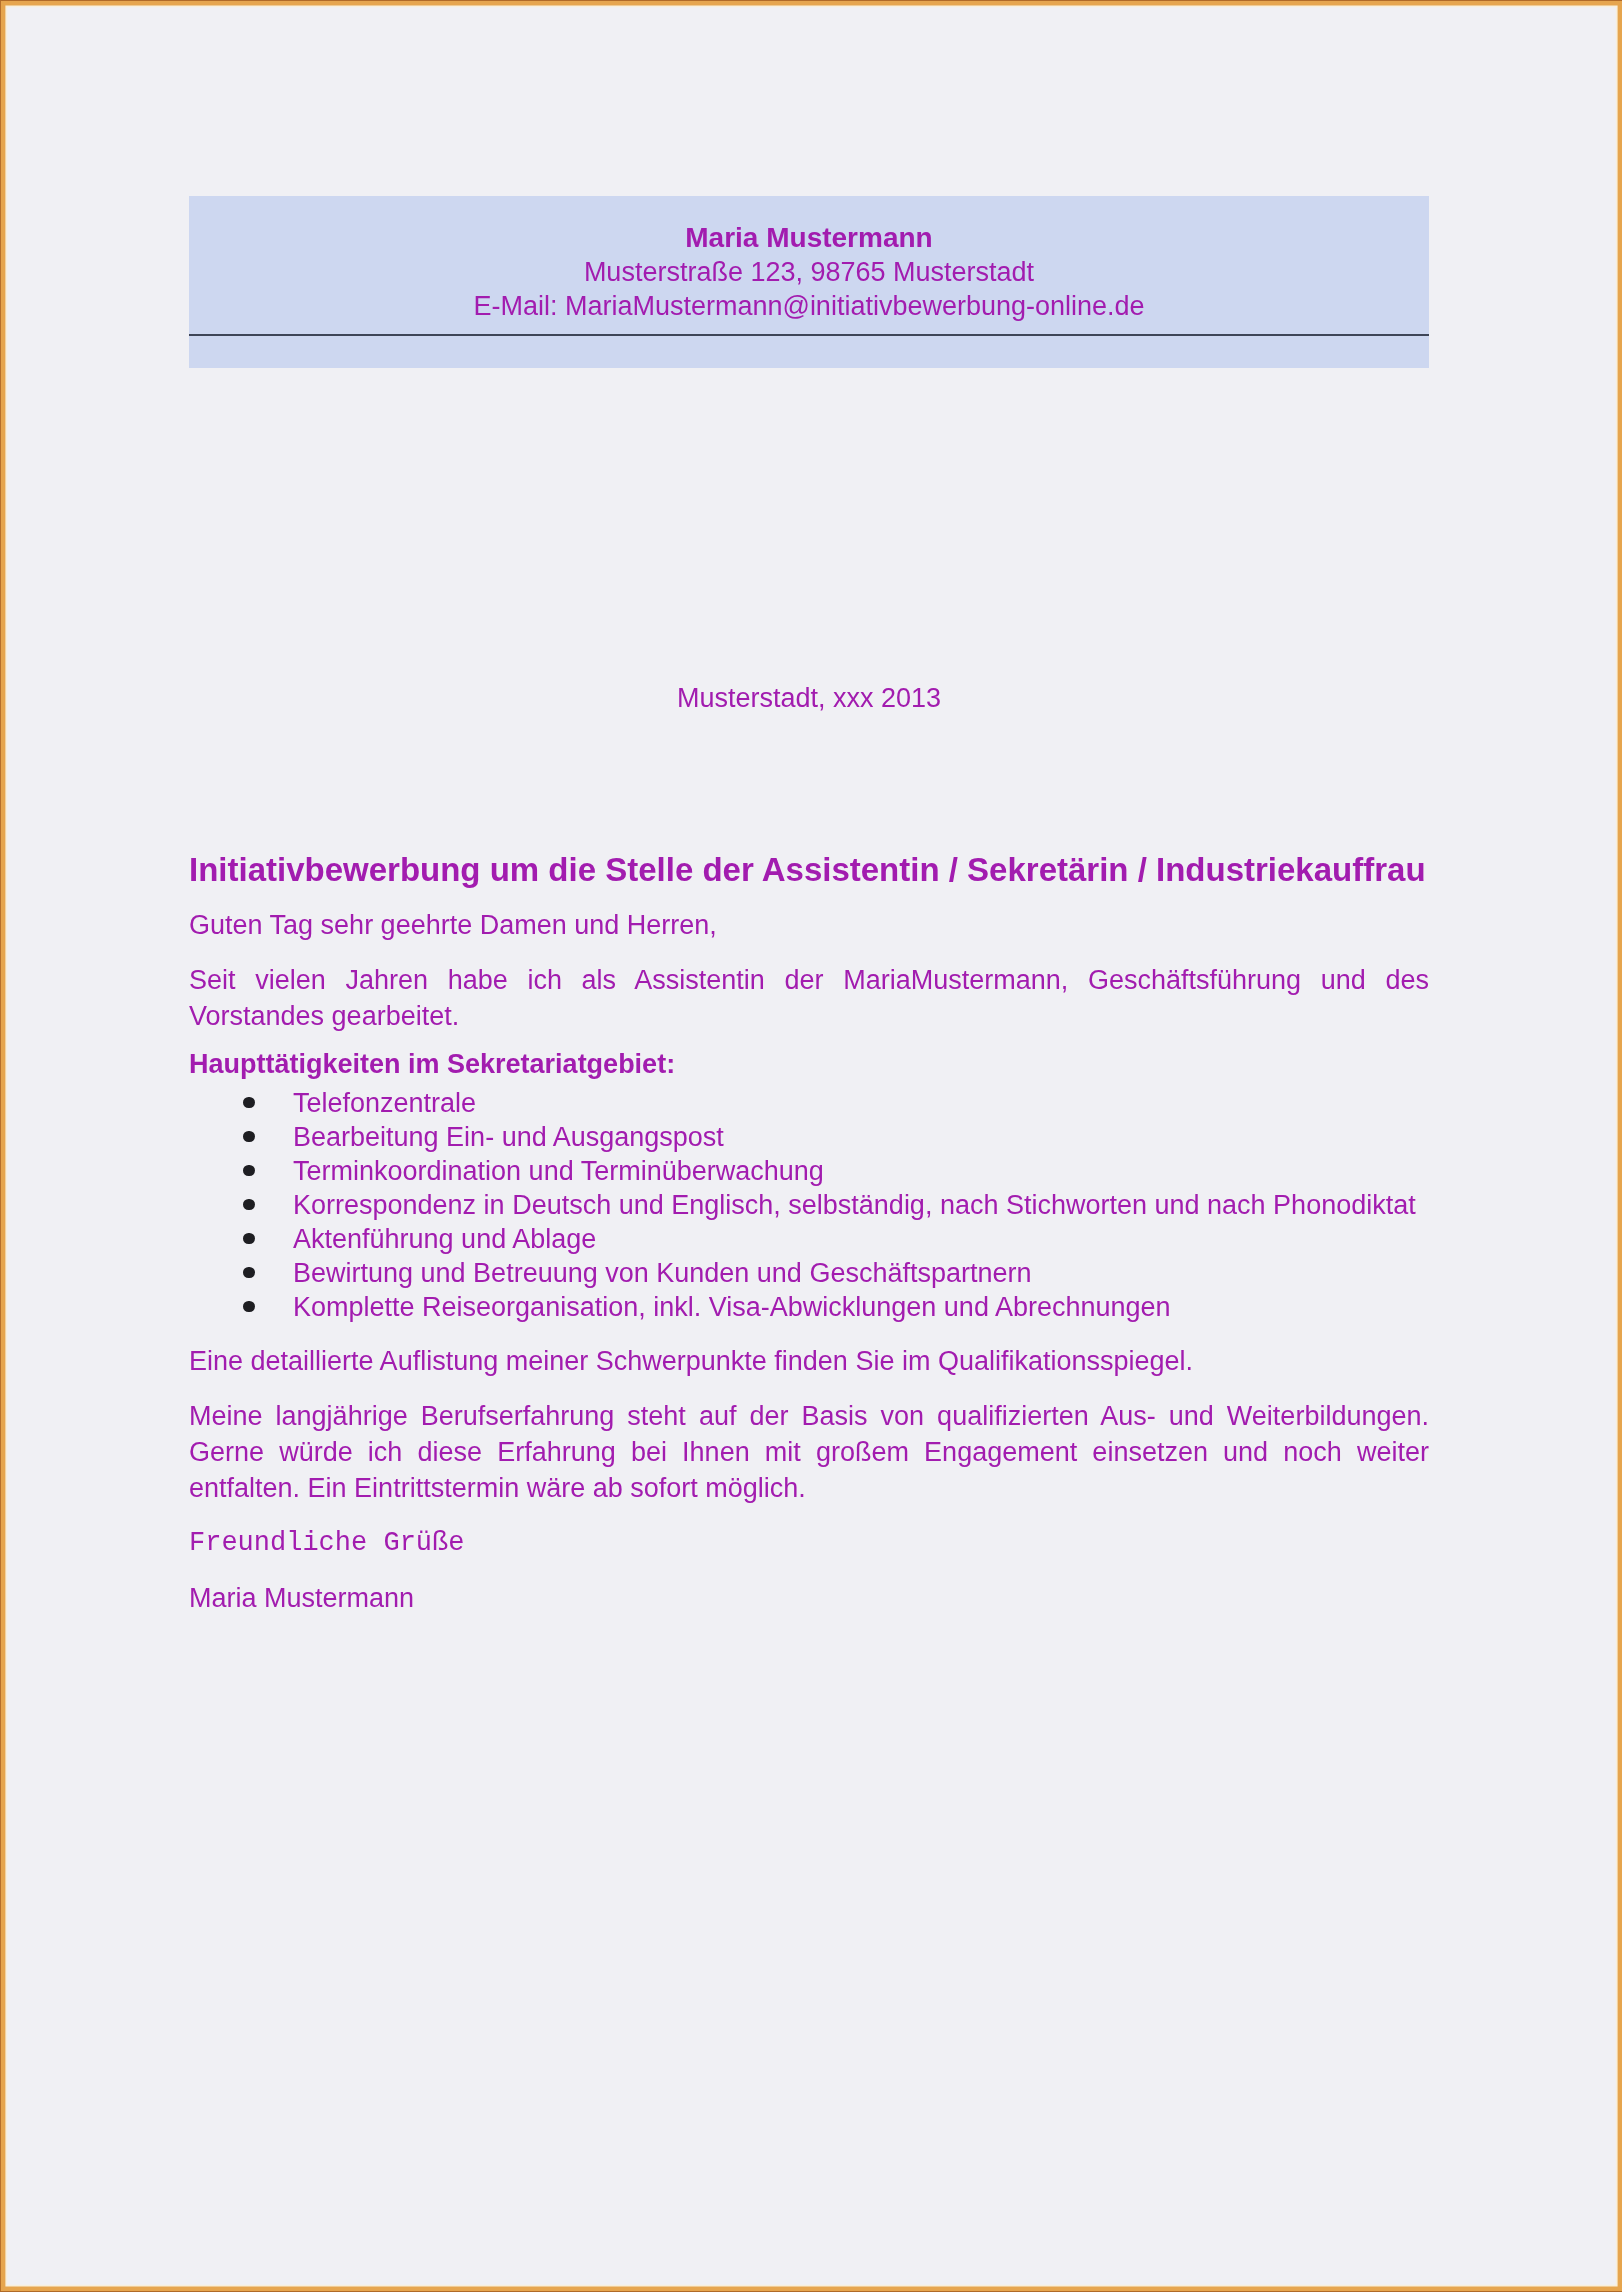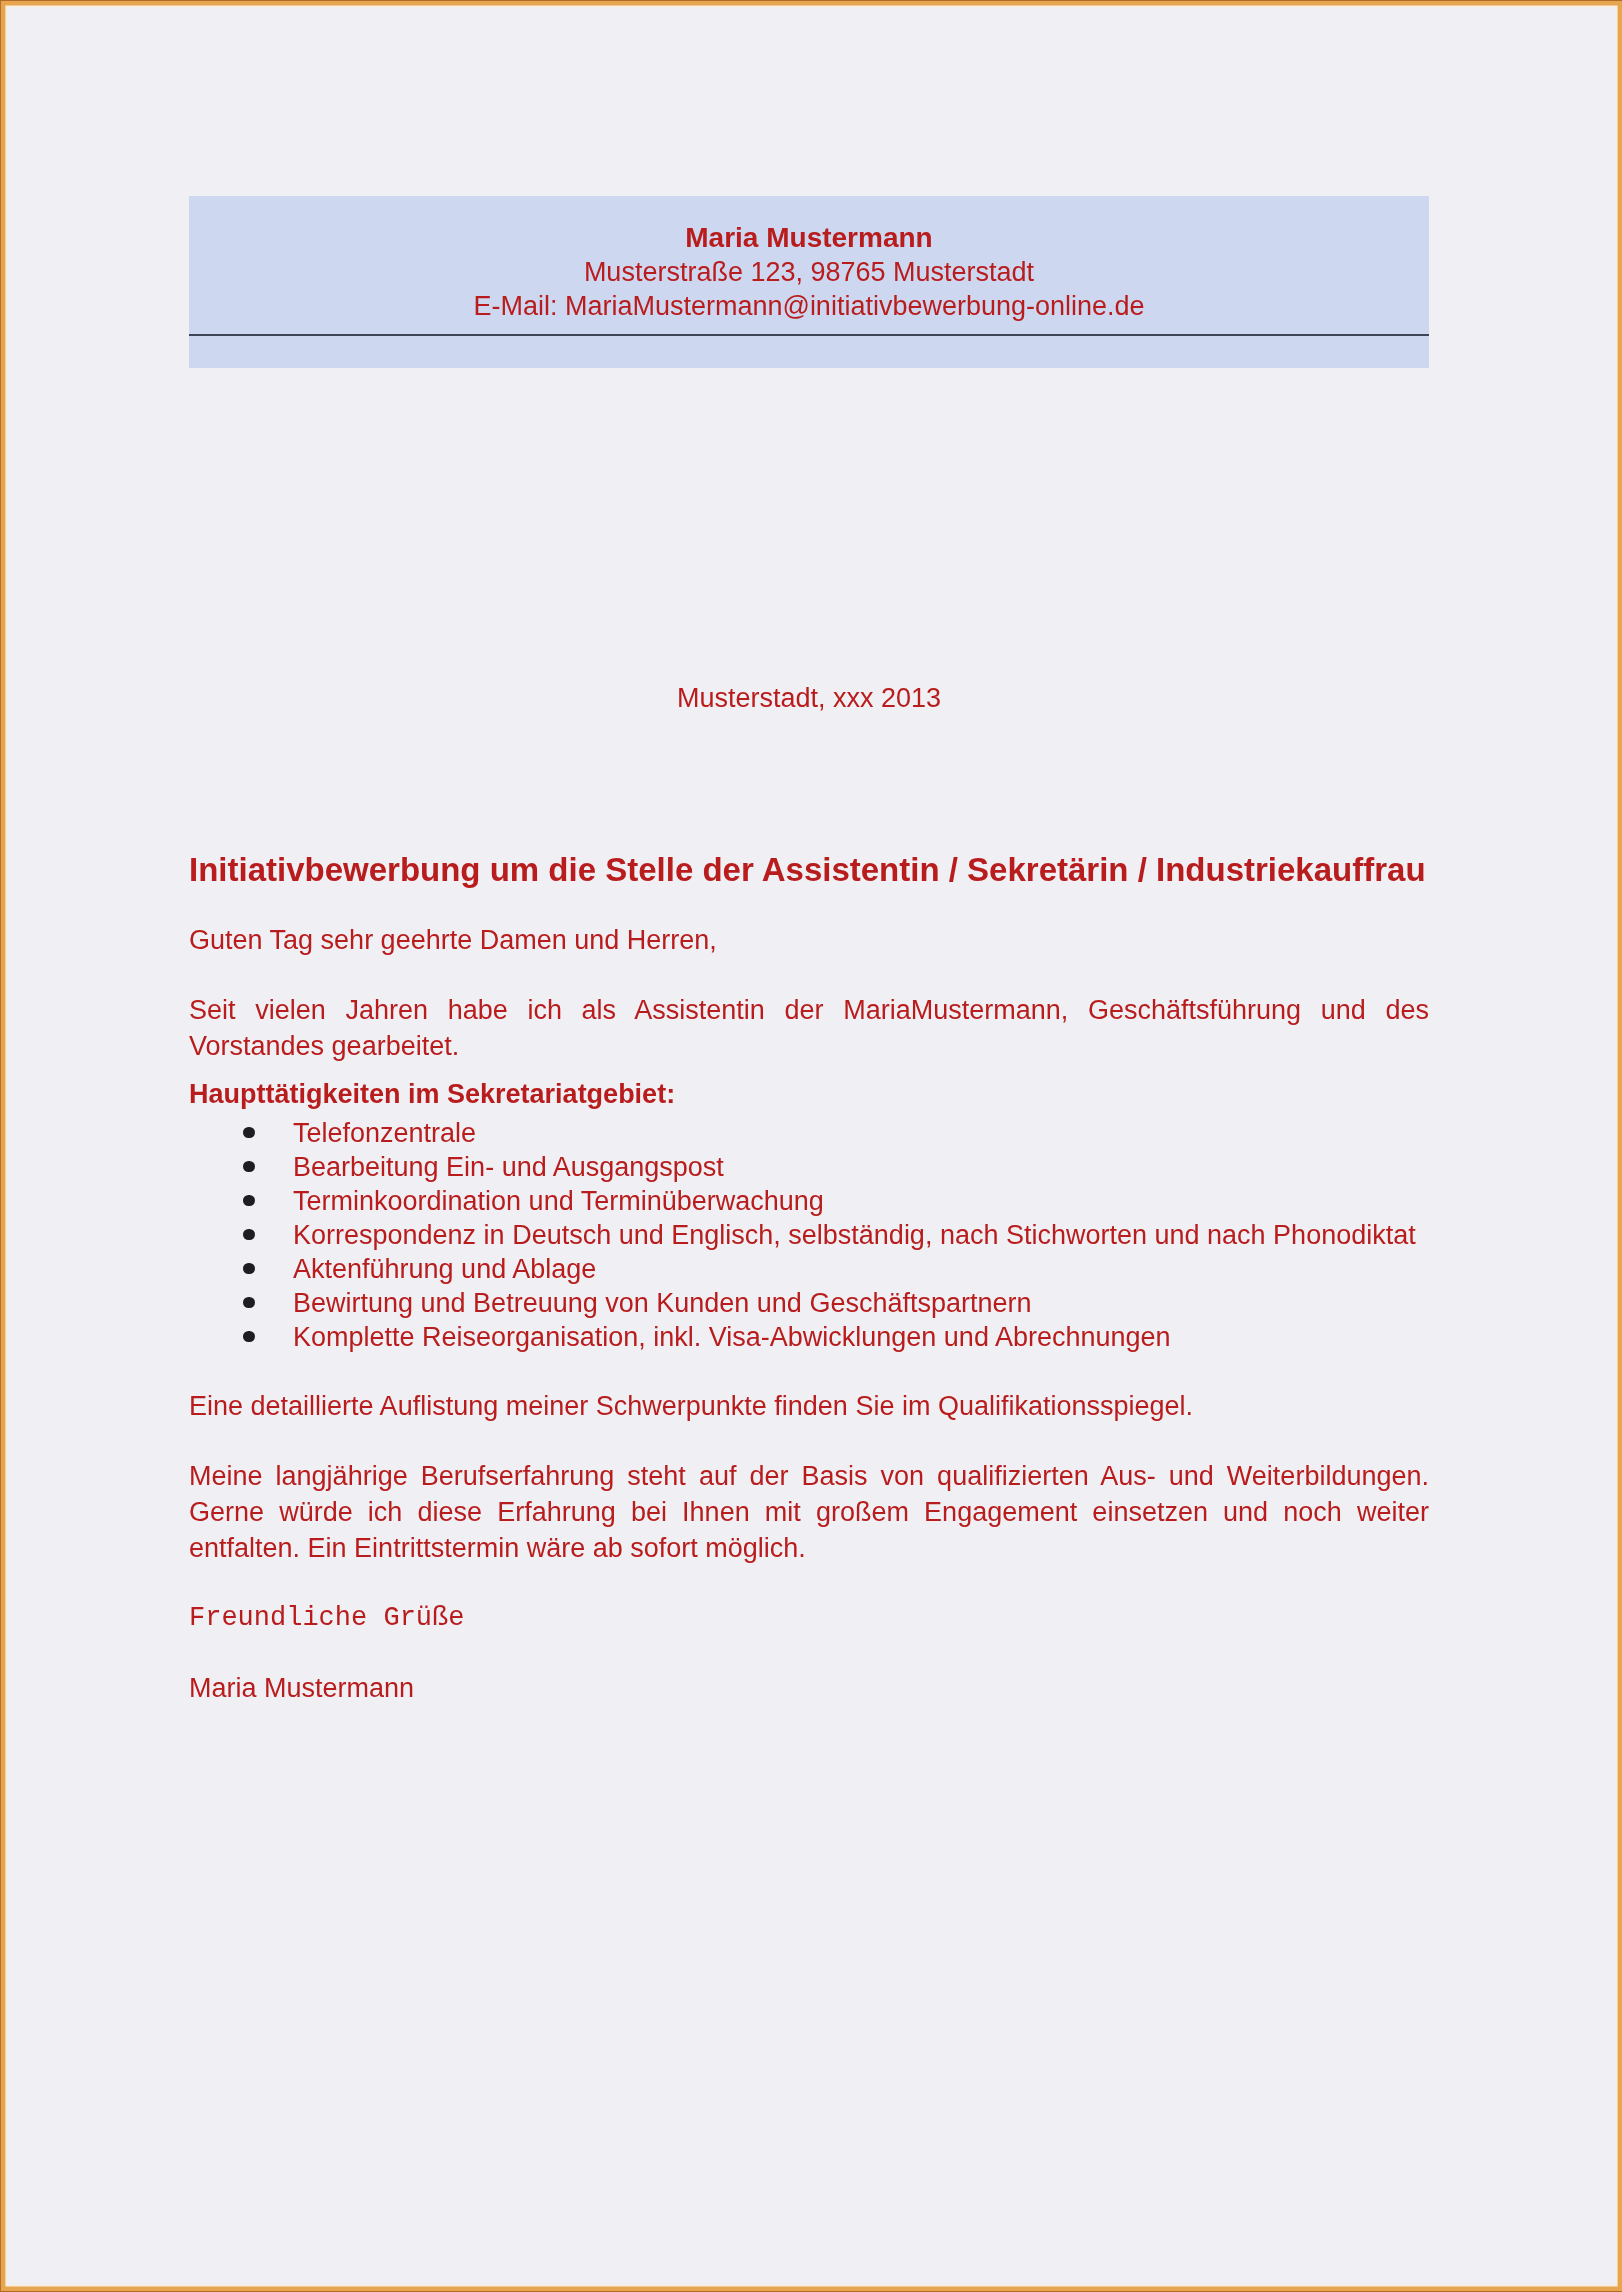--- a/index.html
+++ b/index.html
@@ -12,21 +12,21 @@
     width: 1623px;
     height: 2292px;
     box-sizing: border-box;
     background: #f0f0f4;
     
     box-shadow: inset 0 0 0 0.9px #b06a28,
                 inset 0 0 0 5.4px #e6a54e,
                 inset 0 0 0 7.2px #f8efdc;
     overflow: hidden;
     font-family: "Liberation Sans", "DejaVu Sans", sans-serif;
-    color: #b91c1c;
+    color: #a21caf;
     -webkit-font-smoothing: antialiased;
   }
   .content {
     padding: 0 194px 0 189px;
   }
 
   
   .header-box {
     margin-top: 196px;
     background: #cdd7f0;
@@ -58,21 +58,21 @@
   .subject {
     margin-top: 136px;
     font-weight: bold;
     font-size: 33px;
     line-height: 36px;
   }
 
   p.body {
     font-size: 27px;
     line-height: 36px;
-    margin: 34px 0 0 0;
+    margin: 19px 0 0 0;
   }
   .salutation { margin-top: 69px; }
   .justify { text-align: justify; }
 
   .list-heading {
     margin-top: 12px;
     font-weight: bold;
     font-size: 27px;
     line-height: 36px;
   }

